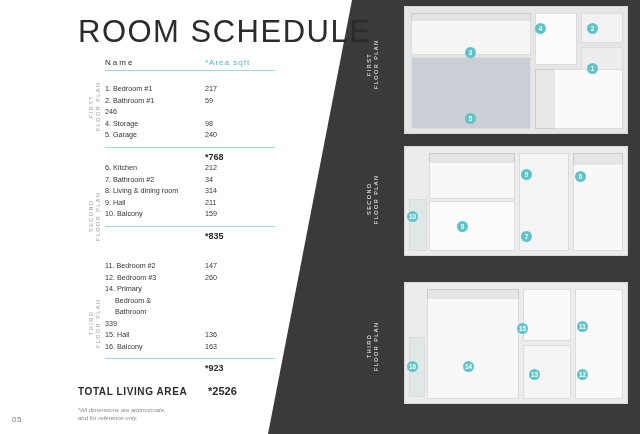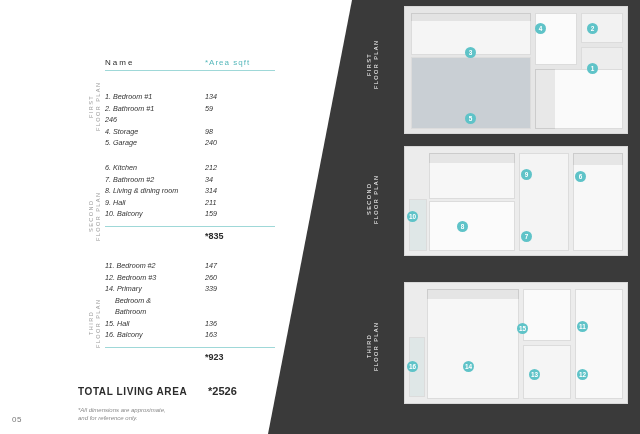--- a/index.html
+++ b/index.html
@@ -33,25 +33,25 @@
     font-family:"Liberation Sans", sans-serif;
   }
   
   .tbl {
     position:absolute; left:105px;
     width:170px;
     font-size:7.2px; color:#333;
   }
   .tbl .hdr {
     display:flex; border-bottom:1px solid #9fd8d8;
-    padding-bottom:3px; margin-bottom:20px;
+    padding-bottom:3px; margin-bottom:12px;
   }
   .tbl .hdr .c1 { width:100px; letter-spacing:2px; color:#2b2b2b; font-size:8px;}
   .tbl .hdr .c2 { width:70px; letter-spacing:1px; color:#56b8bb; font-size:8px;}
-  .row { display:flex; line-height:11.5px;font-style:italic; }
+  .row { display:flex; line-height:11.5px; }
   .row .c1 { width:100px; color:#333; }
   .row .c2 { width:70px; color:#333; }
   .row.multi .c1 { width:100px; }
   .subtotal {
     text-align:left; margin-top:6px; padding-top:4px;
     border-top:1px solid #9fd8d8;
     font-weight:bold; font-size:9px; color:#2b2b2b;
     padding-left:100px;
   }
   .vlabel {
@@ -94,47 +94,49 @@
 </style>
 </head>
 <body>
 
 <div id="page">
 
   <div id="white-panel"></div>
 
   <div id="page-number">05</div>
 
+  <div id="title">ROOM SCHEDULE</div>
 
   <div class="vlabel" style="left:88px; top:78px; height:56px;">FIRST<br>FLOOR PLAN</div>
 
   <div class="tbl" style="top:58px;">
     <div class="hdr">
       <div class="c1">Name</div>
       <div class="c2">*Area sqft</div>
     </div>
     <div class="row">
       <div class="c1">1. Bedroom #1</div>
-      <div class="c2">134</div>
+      <div class="c2">217</div>
     </div>
     <div class="row">
       <div class="c1">2. Bathroom #1</div>
       <div class="c2">59</div>
     </div>
     <div class="row">
       <div class="c2">246</div>
     </div>
     <div class="row">
       <div class="c1">4. Storage</div>
       <div class="c2">98</div>
     </div>
     <div class="row">
       <div class="c1">5. Garage</div>
       <div class="c2">240</div>
     </div>
+    <div class="subtotal">*768</div>
   </div>
 
   <div class="vlabel" style="left:88px; top:185px; height:62px;">SECOND<br>FLOOR PLAN</div>
 
   <div class="tbl" style="top:162px;">
     <div class="row">
       <div class="c1">6. Kitchen</div>
       <div class="c2">212</div>
     </div>
     <div class="row">
@@ -160,21 +162,21 @@
 
   <div class="tbl" style="top:260px;">
     <div class="row">
       <div class="c1">11. Bedroom #2</div>
       <div class="c2">147</div>
     </div>
     <div class="row">
       <div class="c1">12. Bedroom #3</div>
       <div class="c2">260</div>
     </div>
-    <div class="row multi" style="align-items:flex-start;">
+    <div class="row multi" style="align-items:flex-start;flex-direction:column;">
       <div class="c1" style="line-height:11.5px;">14. Primary<br>&nbsp;&nbsp;&nbsp;&nbsp;&nbsp;Bedroom &amp;<br>&nbsp;&nbsp;&nbsp;&nbsp;&nbsp;Bathroom</div>
       <div class="c2">339</div>
     </div>
     <div class="row">
       <div class="c1">15. Hall</div>
       <div class="c2">136</div>
     </div>
     <div class="row">
       <div class="c1">16. Balcony</div>
       <div class="c2">163</div>

